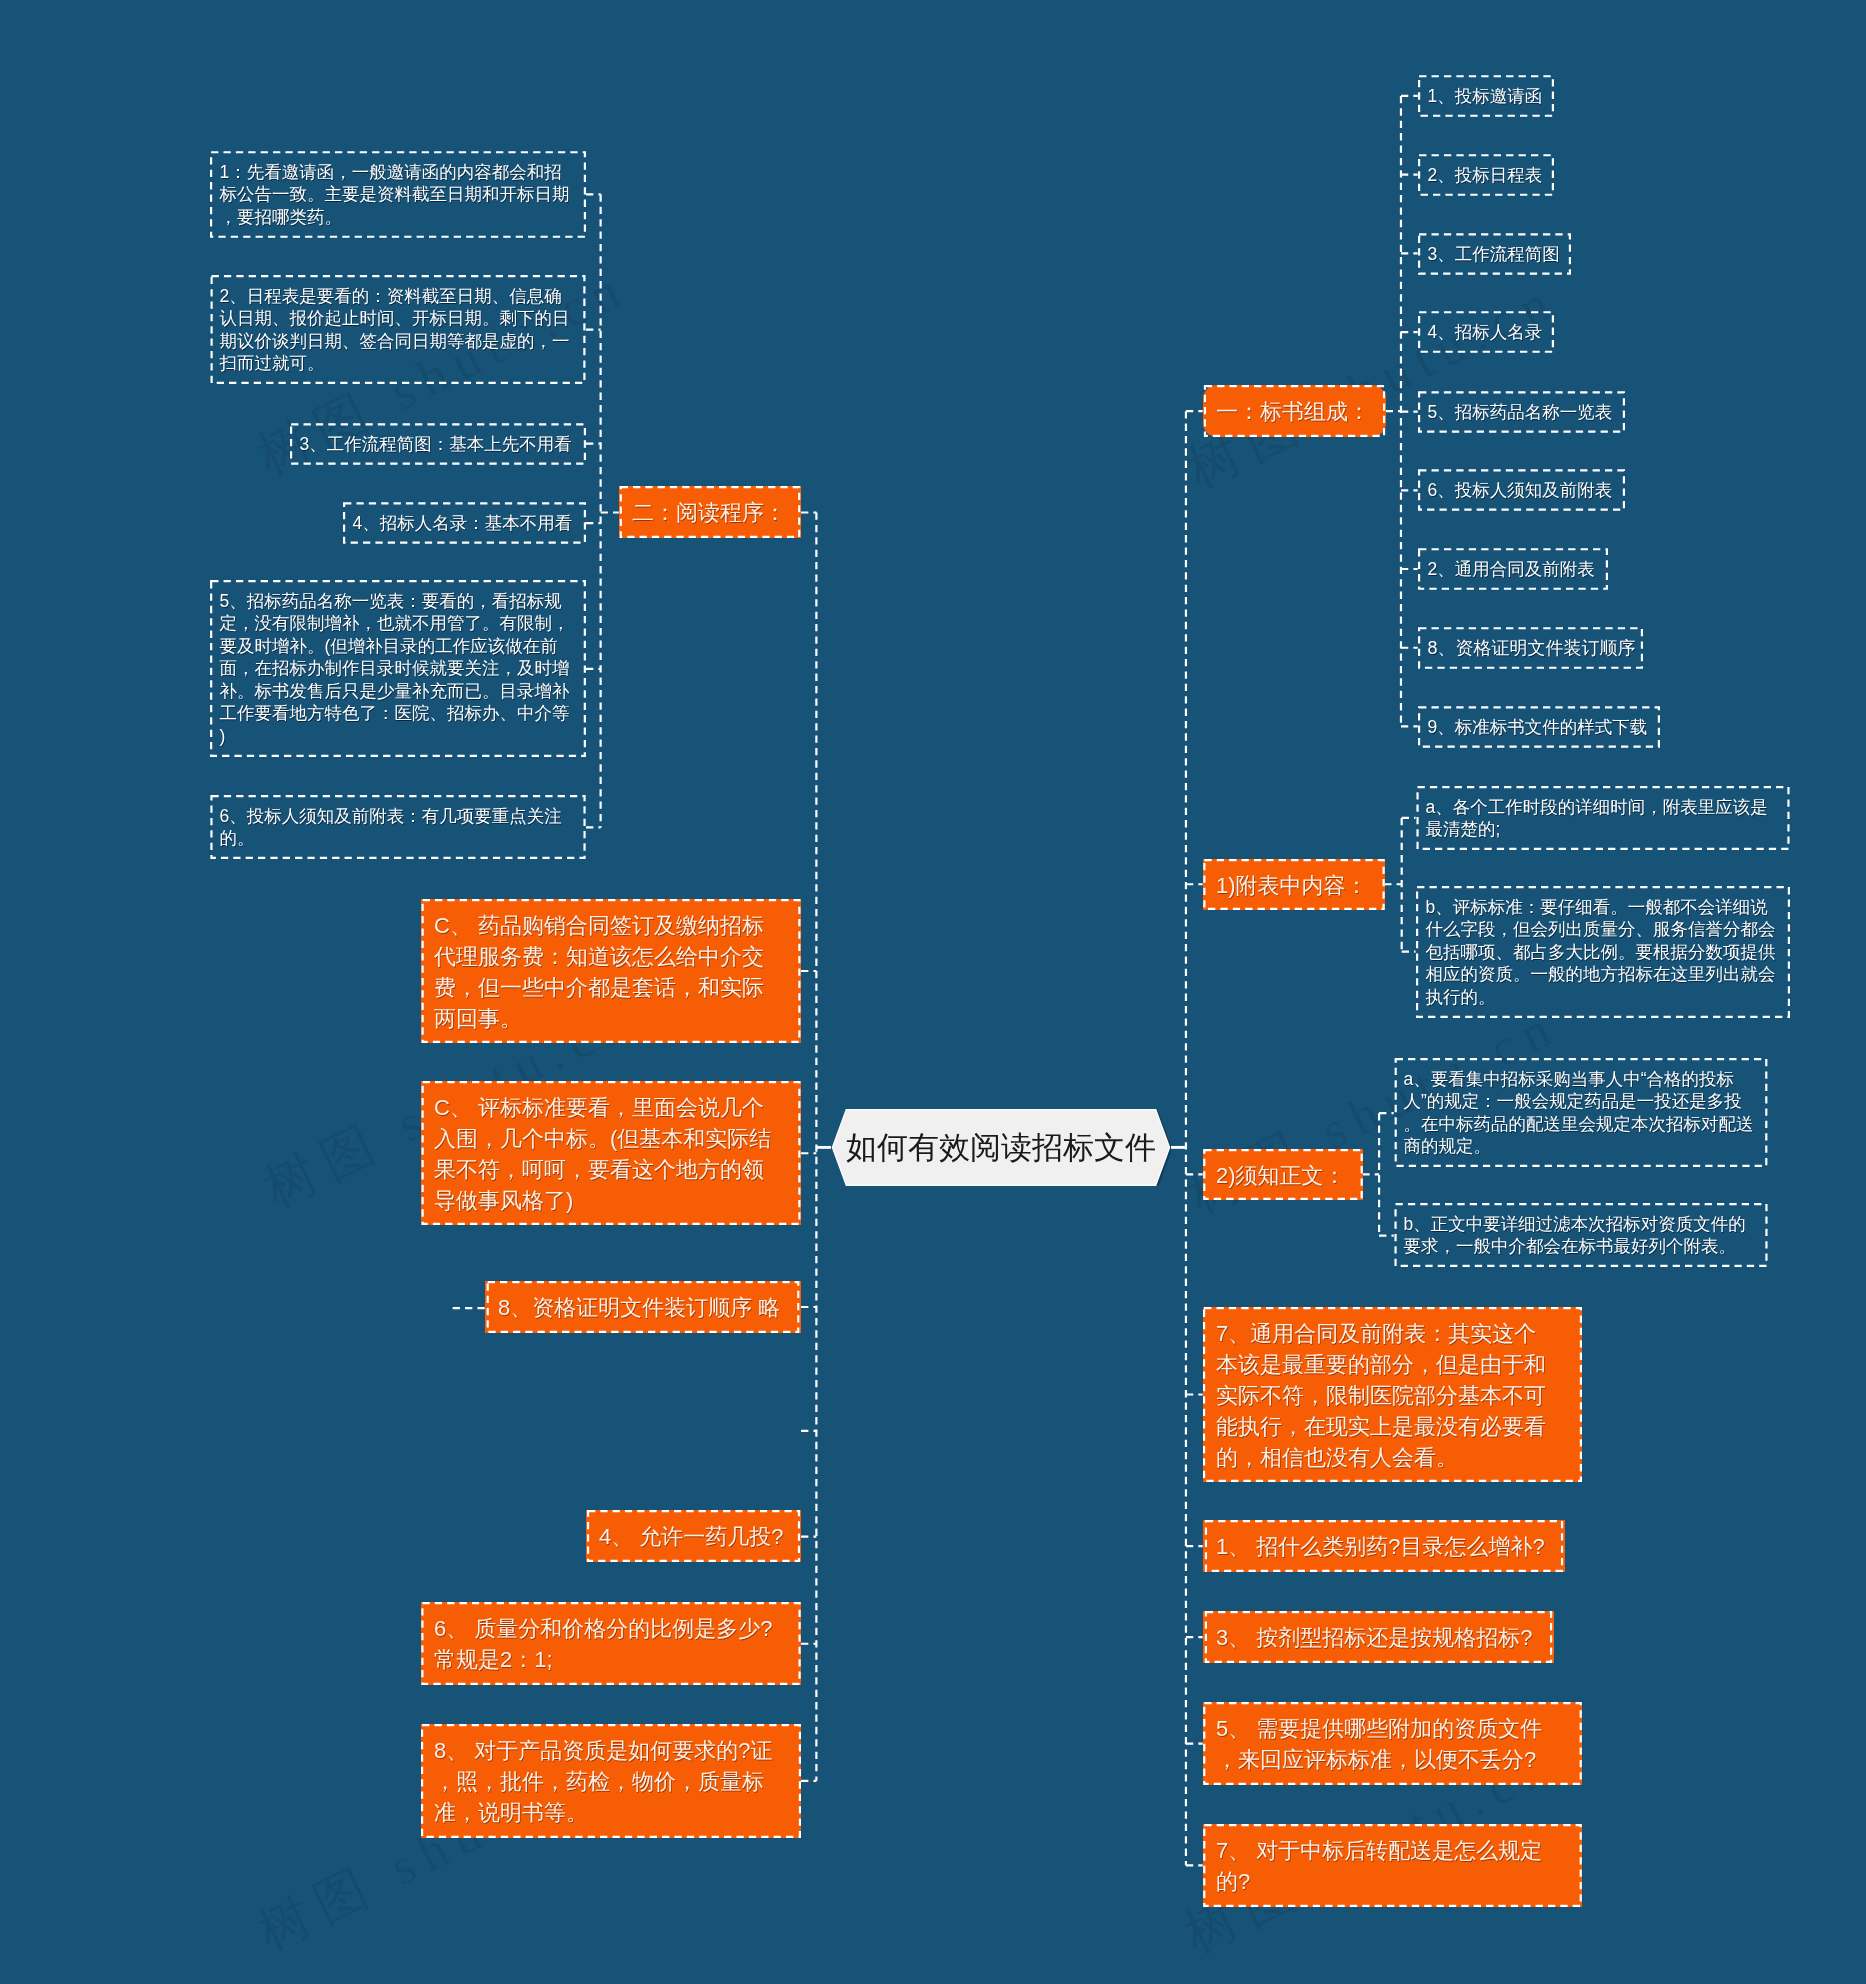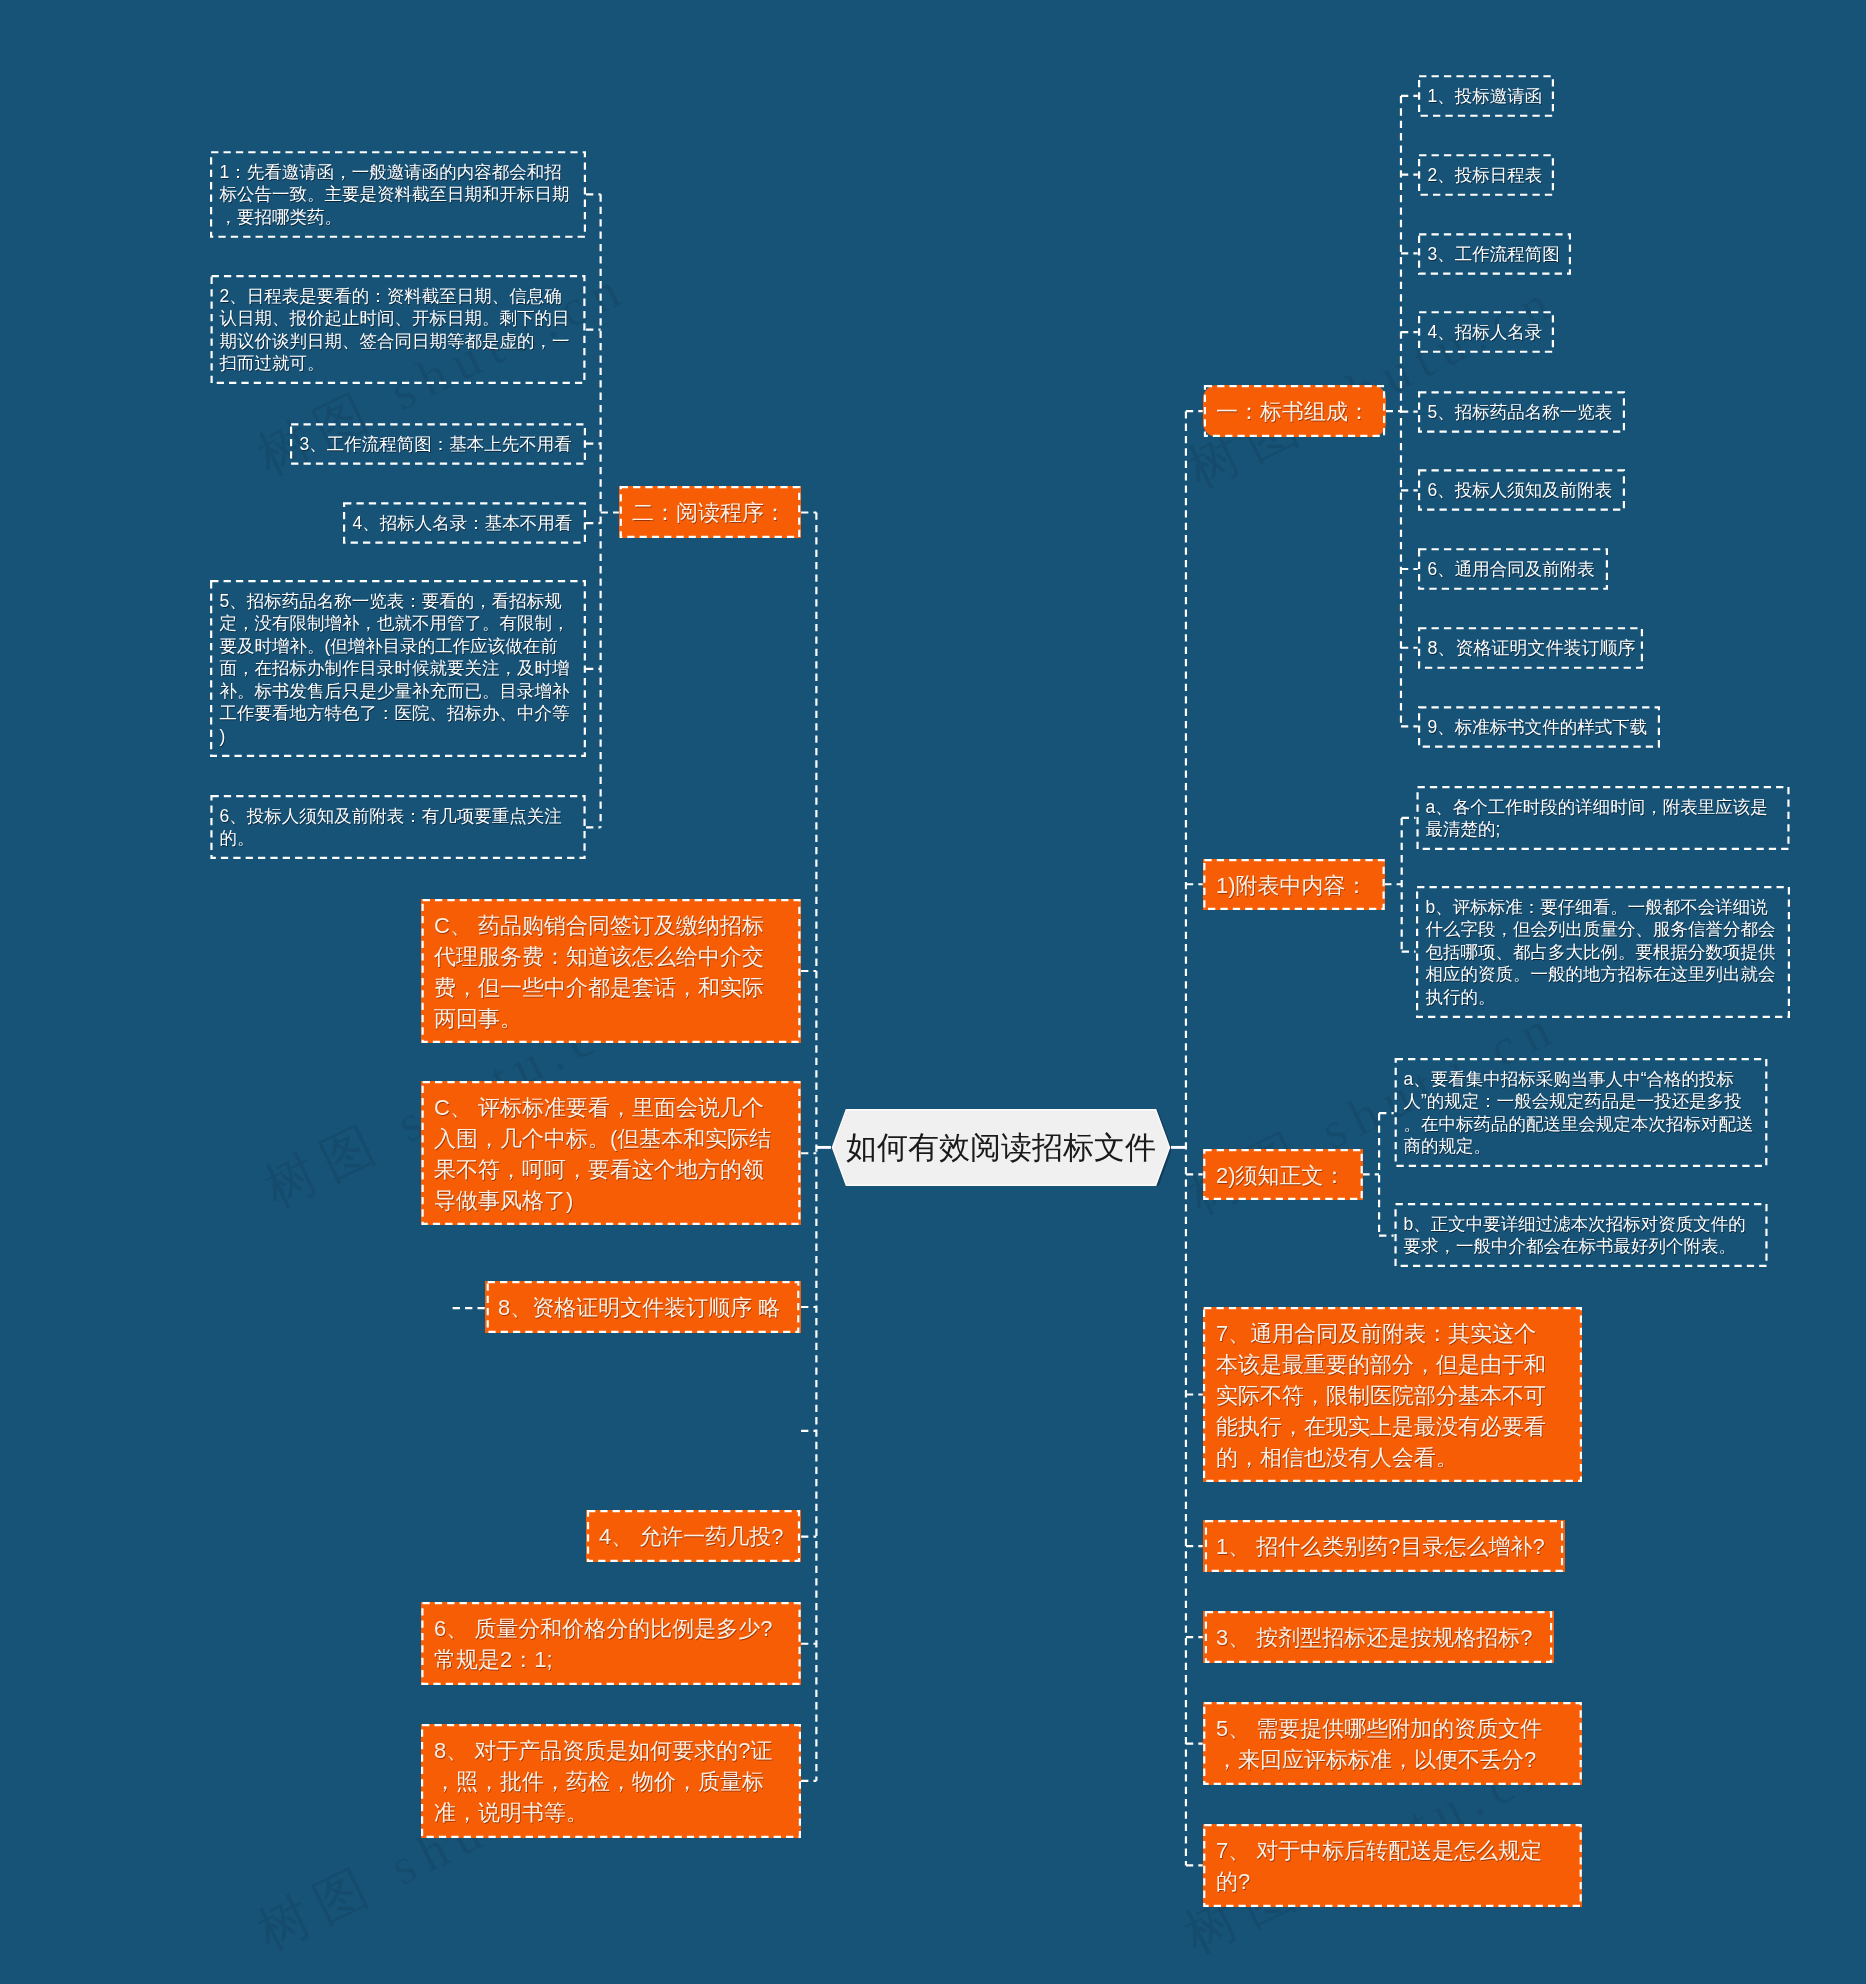--- a/index.html
+++ b/index.html
@@ -228,21 +228,21 @@
       <div class="node plain" style="left: 1418px; top: 469px; width: 207px; height: 42px; font-size: 17.5px; line-height: 22.6px;">
         <svg width="207" height="42" viewBox="0 0 284 57">
           <rect x="1.5" y="1.5" width="281" height="54" fill="none" stroke="#ffffff" stroke-width="3" stroke-dasharray="10 7"></rect>
         </svg>
         <div class="tx" style="color: rgb(255, 255, 255);">6、投标人须知及前附表</div>
       </div>
       <div class="node plain" style="left: 1418px; top: 548px; width: 190px; height: 42px; font-size: 17.5px; line-height: 22.6px;">
         <svg width="190" height="42" viewBox="0 0 260 57">
           <rect x="1.5" y="1.5" width="257" height="54" fill="none" stroke="#ffffff" stroke-width="3" stroke-dasharray="10 7"></rect>
         </svg>
-        <div class="tx" style="color: rgb(255, 255, 255);">6、通用合同及前附表</div>
+        <div class="tx" style="color: rgb(255, 255, 255);">2、通用合同及前附表</div>
       </div>
       <div class="node plain" style="left: 1418px; top: 627px; width: 225px; height: 42px; font-size: 18px; line-height: 22.6px;">
         <svg width="225" height="42" viewBox="0 0 308 57">
           <rect x="1.5" y="1.5" width="305" height="54" fill="none" stroke="#ffffff" stroke-width="3" stroke-dasharray="10 7"></rect>
         </svg>
         <div class="tx" style="color: rgb(255, 255, 255);">8、资格证明文件装订顺序</div>
       </div>
       <div class="node plain" style="left: 1418px; top: 706px; width: 242px; height: 42px; font-size: 17.5px; line-height: 22.6px;">
         <svg width="242" height="42" viewBox="0 0 332 57">
           <rect x="1.5" y="1.5" width="329" height="54" fill="none" stroke="#ffffff" stroke-width="3" stroke-dasharray="10 7"></rect>

